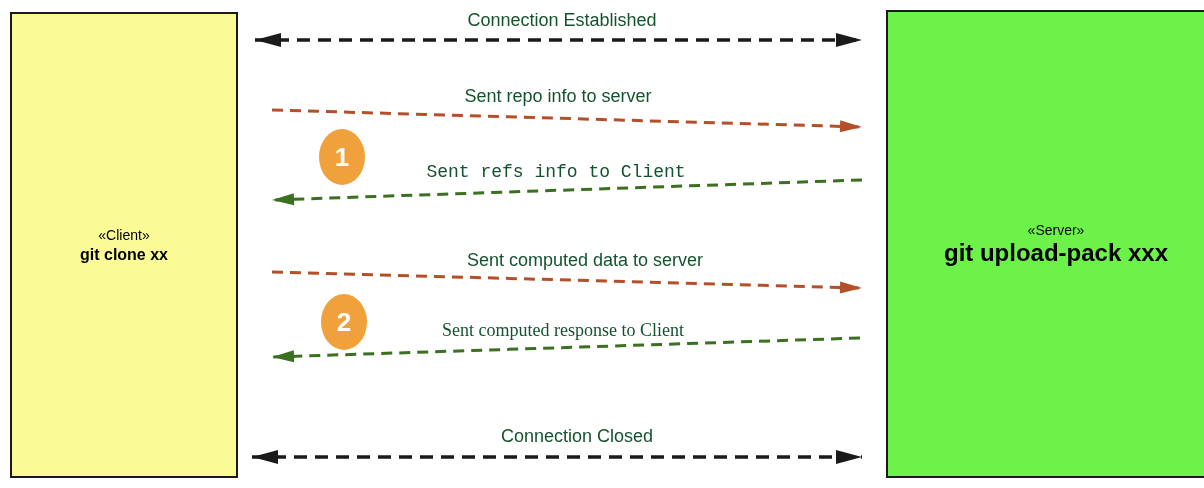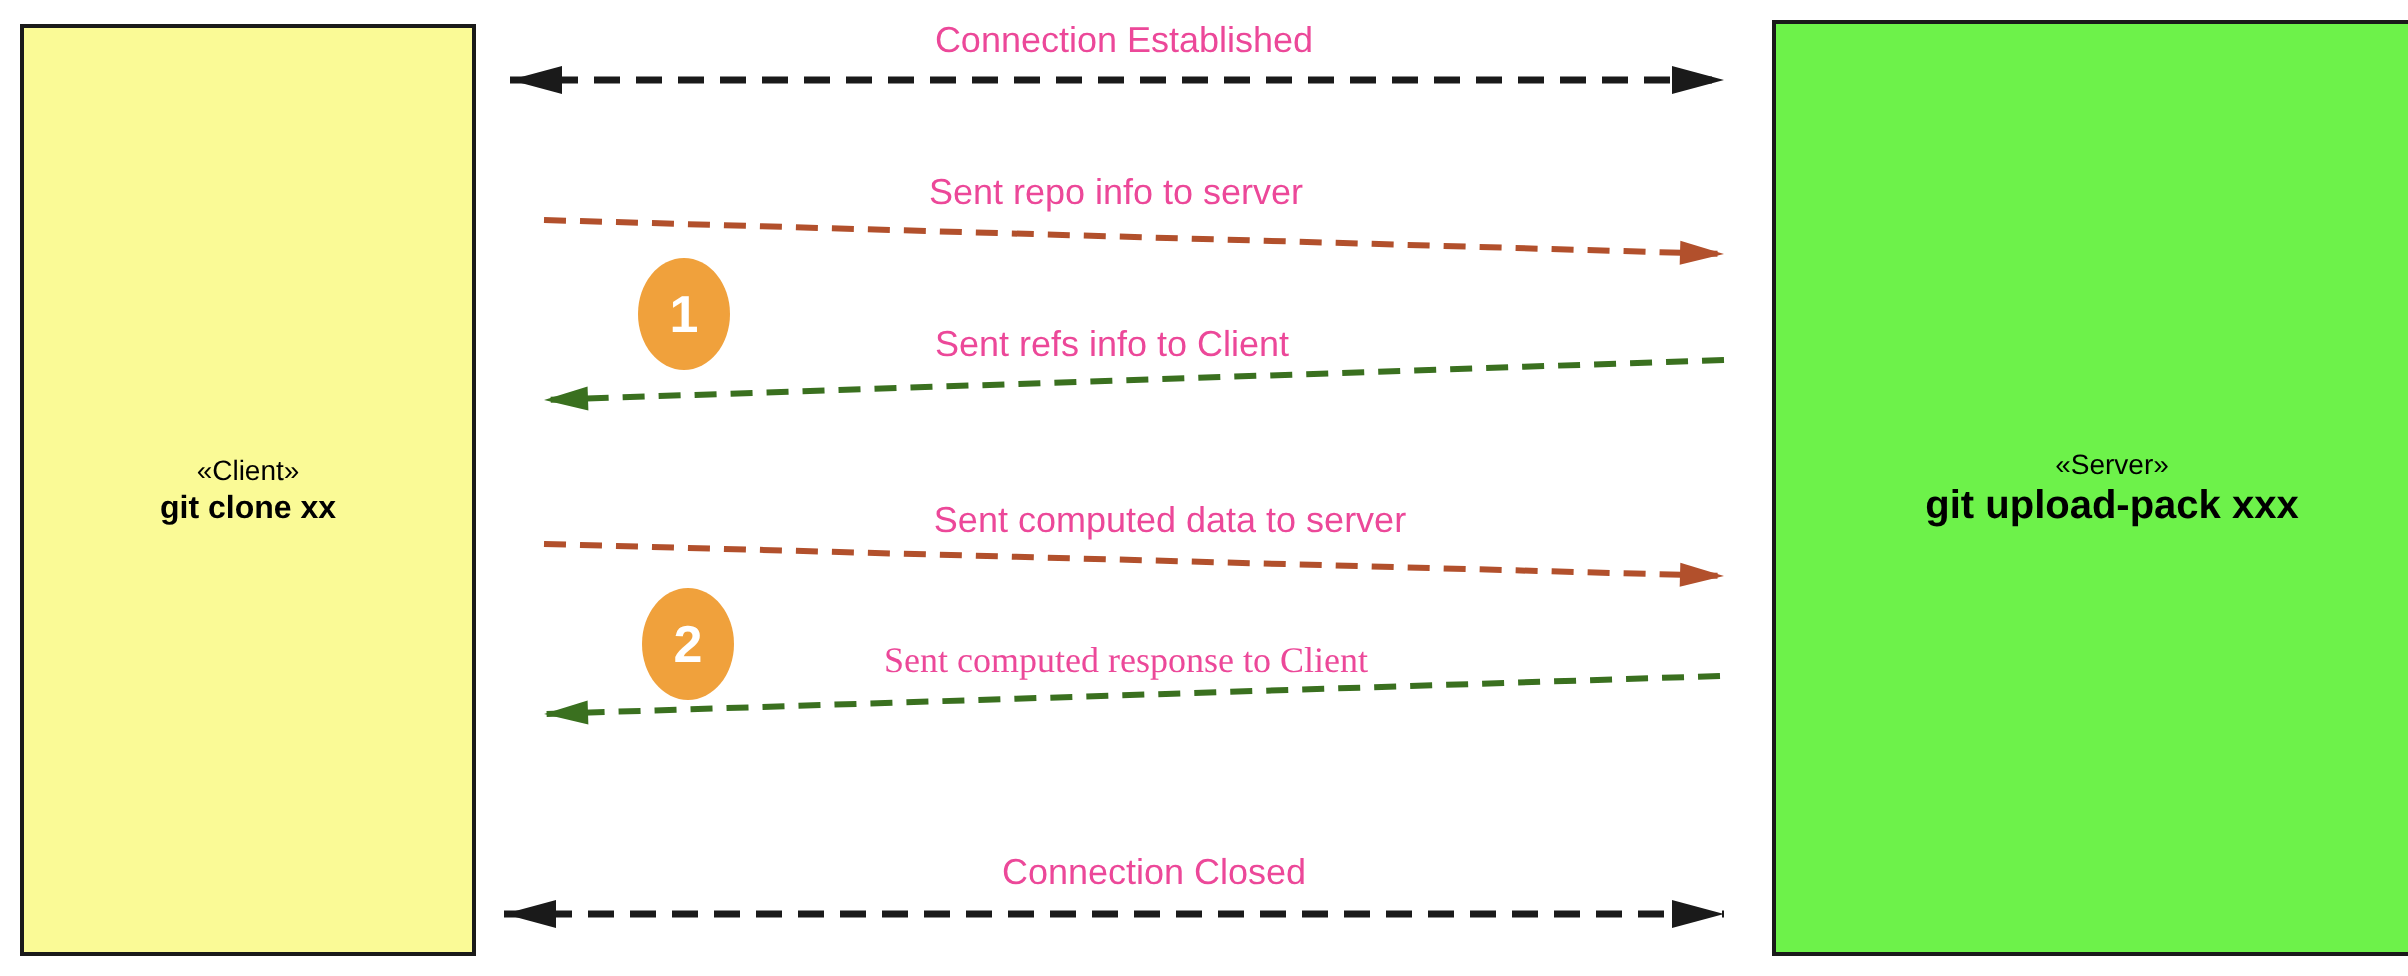--- a/index.html
+++ b/index.html
@@ -25,29 +25,29 @@
   .actor.client {
     left: 10px; top: 12px; width: 228px; height: 466px;
     background: #fafa96;
   }
   .actor.server {
     left: 886px; top: 10px; width: 340px; height: 468px;
     background: #6df24a;
   }
   .stereotype { font-size: 14px; line-height: 1.3; }
   .actor-name { font-weight: bold; font-size: 16px; line-height: 1.2; white-space: nowrap; }
-  .actor.server .actor-name { font-size: 20px; }
+  .actor.server .actor-name { font-size: 24px; }
 
   svg.wires { position: absolute; left: 0; top: 0; }
 
   .msg {
     position: absolute;
     transform: translateX(-50%);
     font-size: 18px;
-    color: #ec4899;
+    color: #14532d;
     white-space: nowrap;
   }
   .badge {
     position: absolute;
     width: 46px;
     height: 56px;
     border-radius: 50%;
     background: #f0a13c;
     color: #ffffff;
     font-size: 26px;
@@ -97,21 +97,21 @@
 
     <line x1="860" y1="338" x2="272" y2="357" stroke-width="3" stroke-dasharray="11 7" marker-end="url(#head-green)" stroke="#3a701f"></line>
 
     <line x1="252" y1="457" x2="862" y2="457" stroke-width="3.5" stroke-dasharray="13 8" marker-start="url(#head-black)" marker-end="url(#head-black)" stroke="#1a1a1a"></line>
   </svg>
 
   <div class="msg" style="left:562px; top:10px;">Connection Established</div>
 
   <div class="msg" style="left:558px; top:86px;">Sent repo info to server</div>
 
-  <div class="msg" style="left:556px; top:162px;">Sent refs info to Client</div>
+  <div class="msg" style="left:556px; top:162px;font-family:Liberation Mono, monospace;">Sent refs info to Client</div>
 
   <div class="msg" style="left:585px; top:250px;">Sent computed data to server</div>
 
   <div class="msg" style="left:563px; top:320px;font-family:Liberation Serif, serif;">Sent computed response to Client</div>
 
   <div class="msg" style="left:577px; top:426px;">Connection Closed</div>
 
   <div class="badge badge-1">1</div>
   <div class="badge badge-2">2</div>
 

